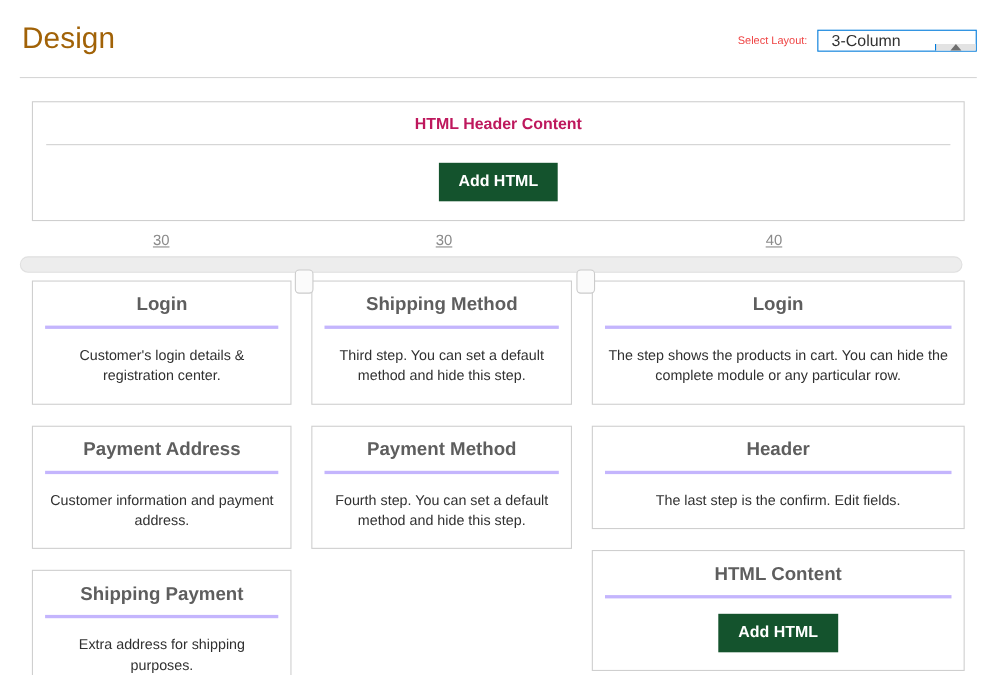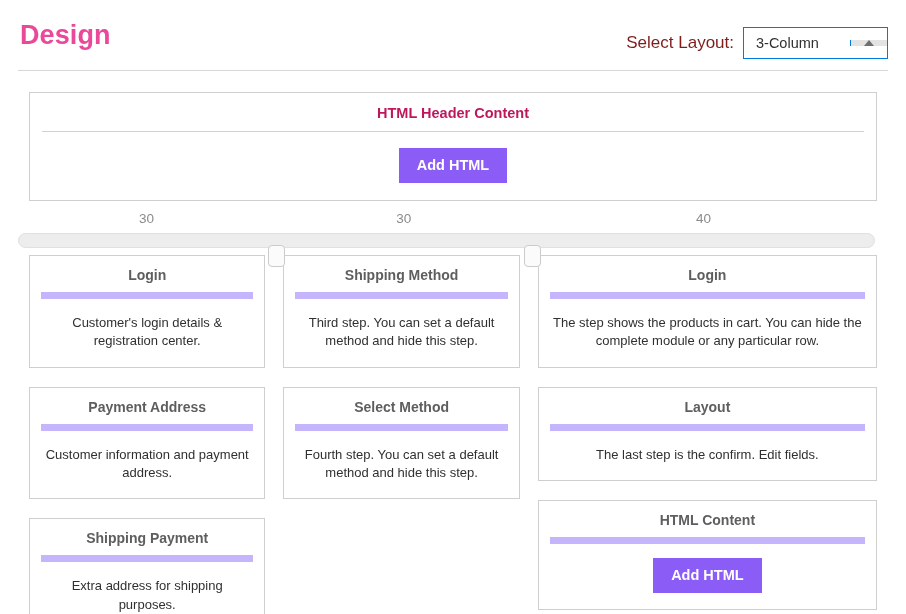--- a/index.html
+++ b/index.html
@@ -20,42 +20,42 @@
     position: relative;
     height: 70px;
     border-bottom: 1px solid #d6d6d6;
     margin: 0 18px;
   }
   .page-title {
     position: absolute;
     left: 2px;
     top: 22px;
     font-size: 27px;
-    font-weight: 700;
-    color: #ec4899;
+    font-weight: 400;
+    color: #a16207;
     letter-spacing: 0.1px;
     line-height: 1;
   }
   .layout-select-wrap {
     position: absolute;
     right: 0px;
     top: 27px;
     display: flex;
     align-items: center;
   }
   .layout-select-label {
-    font-size: 17px;
-    color: #7f1d1d;
+    font-size: 10px;
+    color: #ef4444;
     margin-right: 9px;
     white-space: nowrap;
   }
   .select-box {
     display: flex;
-    align-items: center;
-    height: 32px;
+    align-items: flex-end;
+    height: 20px;
     border: 1px solid #007bdb;
     box-sizing: border-box;
     background: #fff;
   }
   .select-value {
     display: flex;
     align-items: center;
     padding: 0 12px;
     font-size: 14.5px;
     color: #303030;
@@ -94,21 +94,21 @@
     border-bottom: 1px solid #d2d2d2;
     margin: 0 12px;
   }
   .panel-body {
     display: flex;
     align-items: center;
     justify-content: center;
     padding: 16px 10px 17px 10px;
   }
   .btn-orange {
-    background: #8b5cf6;
+    background: #14532d;
     color: #ffffff;
     border: none;
     font-family: "Liberation Sans", sans-serif;
     font-size: 14.5px;
     font-weight: bold;
     padding: 9px 18px;
     cursor: pointer;
     line-height: 1.15;
   }
 
@@ -140,20 +140,21 @@
     box-sizing: border-box;
     cursor: ew-resize;
   }
   .slider-label {
     position: absolute;
     top: -6px;
     font-size: 13.5px;
     color: #8b8b8b;
     transform: translateX(-50%);
     white-space: nowrap;
+    text-decoration: underline;
   }
 
   
   .columns {
     display: flex;
     margin: 6px 29px 0 29px;
     align-items: flex-start;
   }
   .col {
     display: flex;
@@ -168,25 +169,25 @@
   .col-3 .col-inner { margin-right: 0; }
 
   .card {
     border: 1px solid #cfcfcf;
     background: #fff;
     box-sizing: border-box;
     margin-bottom: 19px;
   }
   .card-title {
     text-align: center;
-    font-size: 14px;
+    font-size: 17px;
     font-weight: bold;
     color: #5e5e5e;
     padding: 11px 8px 9px 8px;
-    border-bottom: 7px solid #c4b5fd;
+    border-bottom: 3px solid #c4b5fd;
     margin: 0 11px;
   }
   .card-desc {
     text-align: center;
     font-size: 13px;
     color: #303030;
     line-height: 1.42;
     padding: 15px 14px 16px 14px;
   }
   .card-body-btn {
@@ -249,34 +250,34 @@
     </div>
   </div>
 
   <div class="col col-2" style="width: 30%;">
     <div class="col-inner">
       <div class="card">
         <div class="card-title">Shipping Method</div>
         <div class="card-desc">Third step. You can set a default method and hide this step.</div>
       </div>
       <div class="card">
-        <div class="card-title">Select Method</div>
+        <div class="card-title">Payment Method</div>
         <div class="card-desc">Fourth step. You can set a default method and hide this step.</div>
       </div>
     </div>
   </div>
 
   <div class="col col-3" style="width: 40%;">
     <div class="col-inner">
       <div class="card">
         <div class="card-title">Login</div>
         <div class="card-desc">The step shows the products in cart. You can hide the complete module or any particular row.</div>
       </div>
       <div class="card">
-        <div class="card-title">Layout</div>
+        <div class="card-title">Header</div>
         <div class="card-desc">The last step is the confirm. Edit fields.</div>
       </div>
       <div class="card">
         <div class="card-title">HTML Content</div>
         <div class="card-body-btn">
           <button class="btn-orange">Add HTML</button>
         </div>
       </div>
     </div>
   </div>

